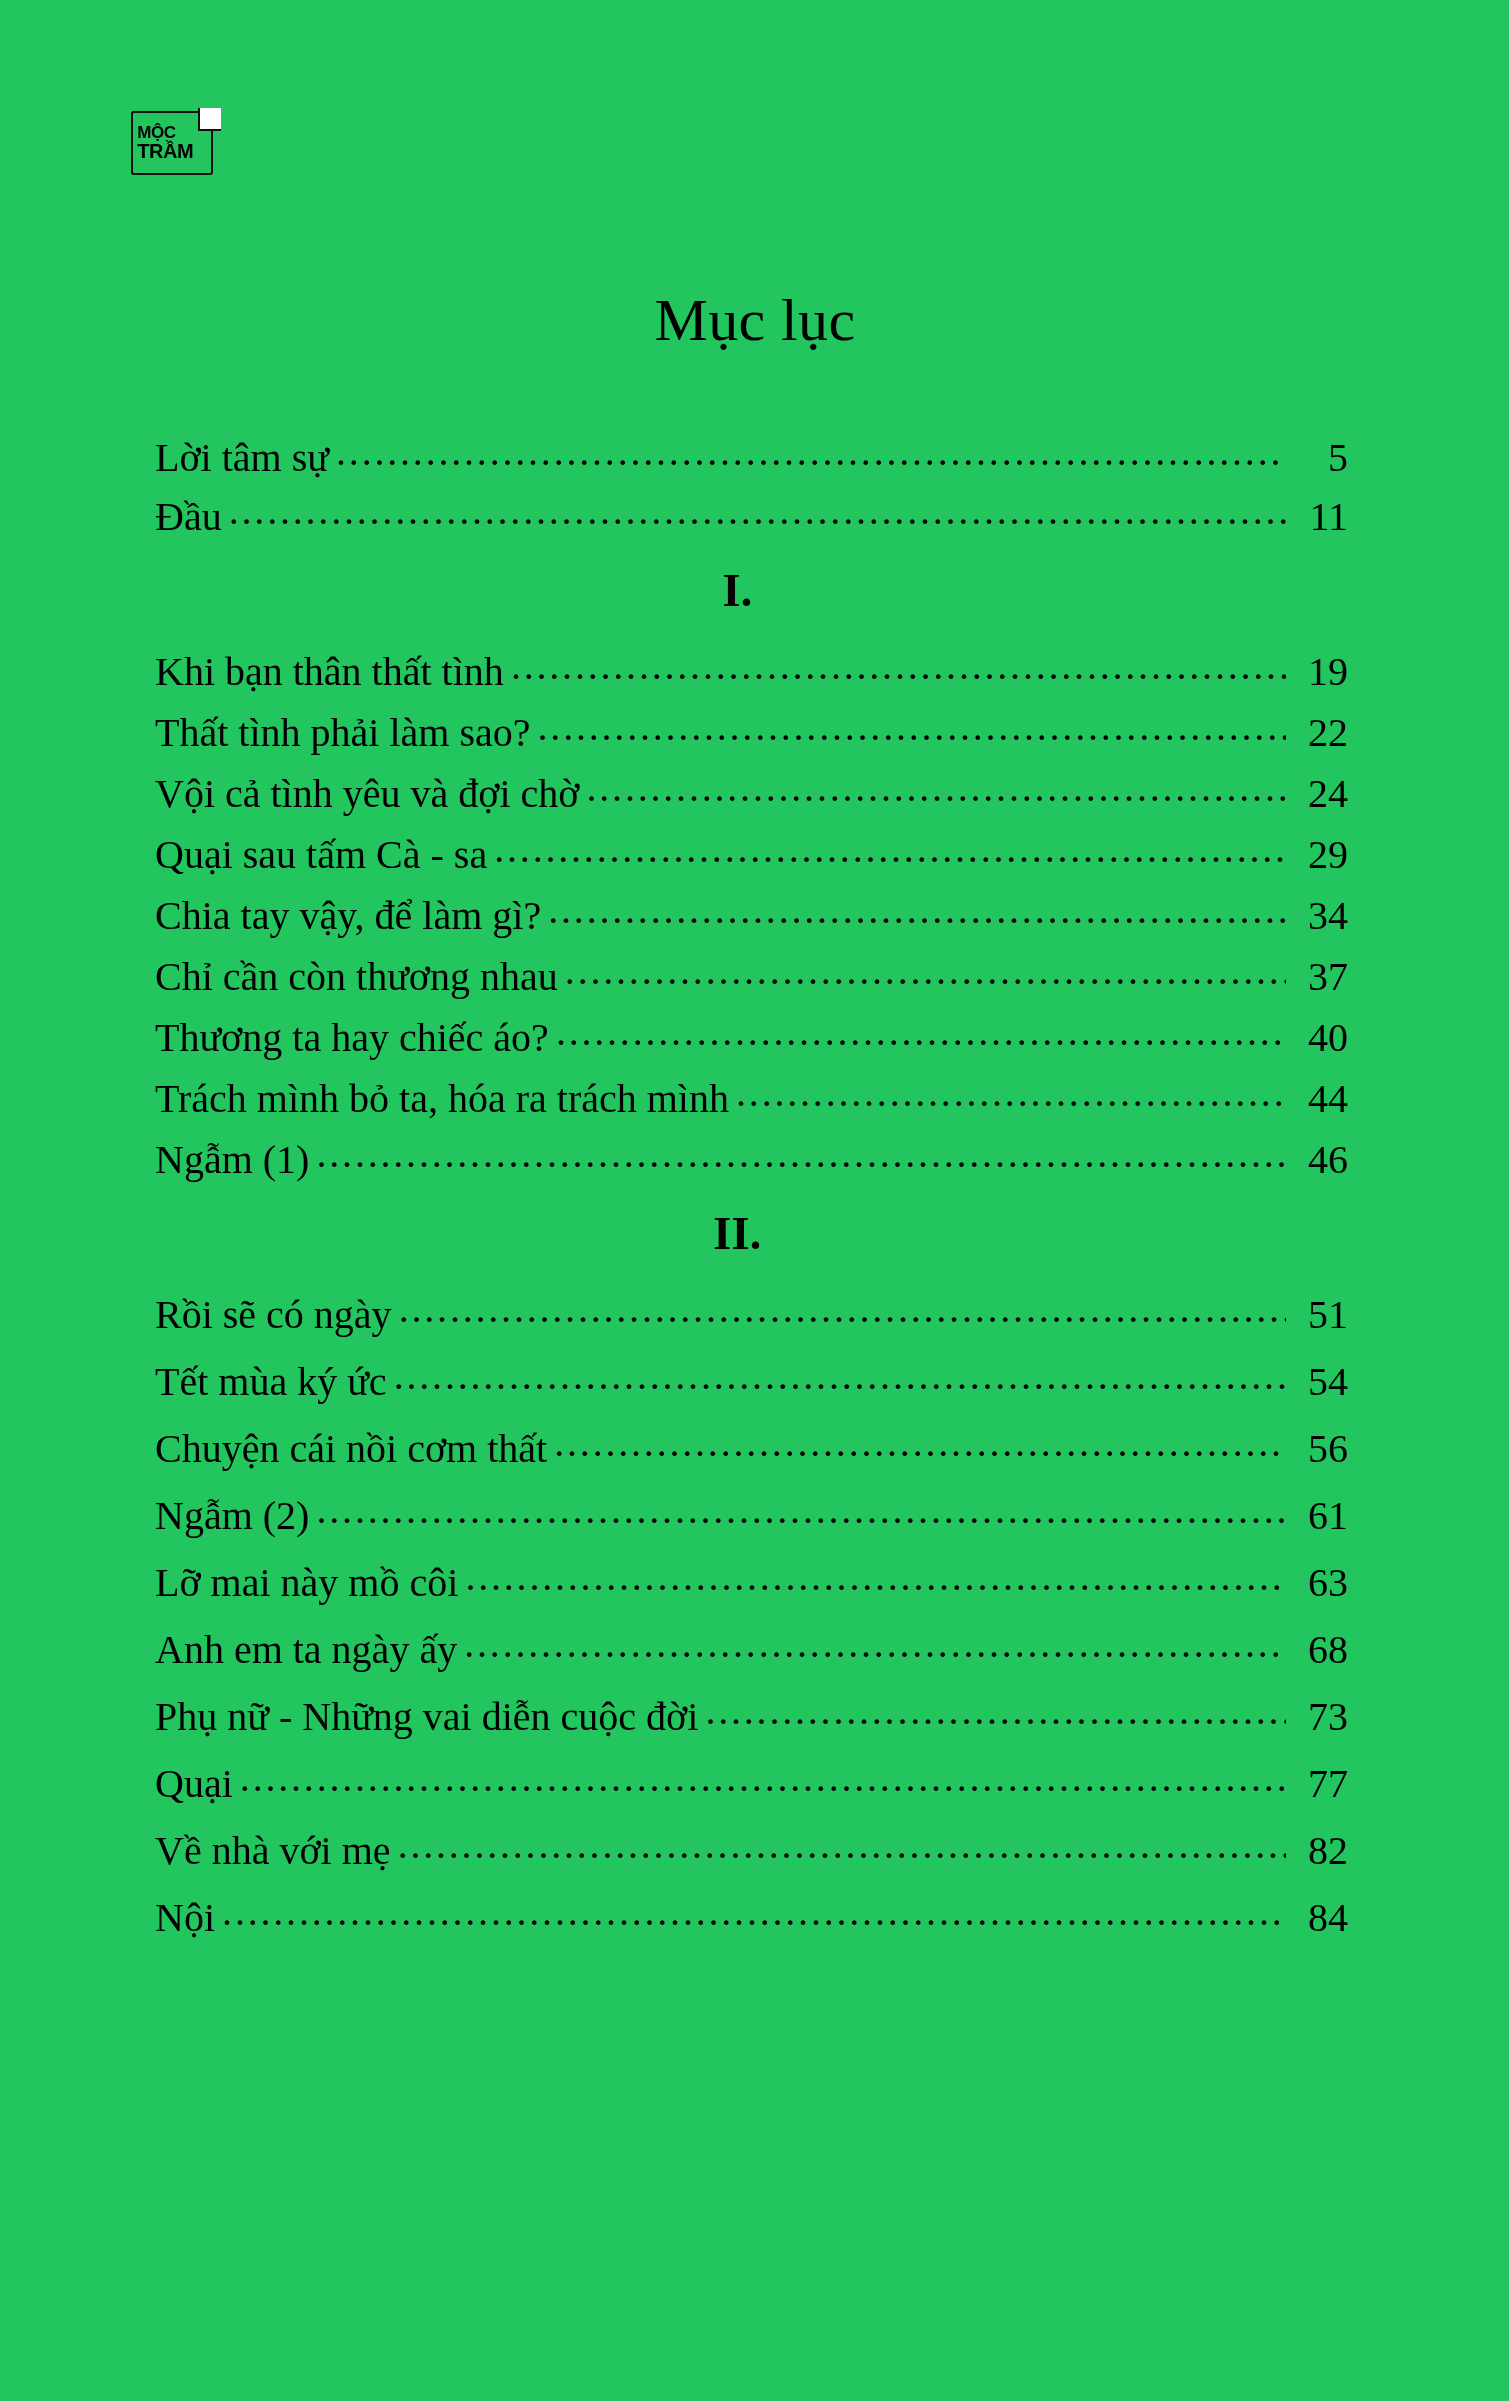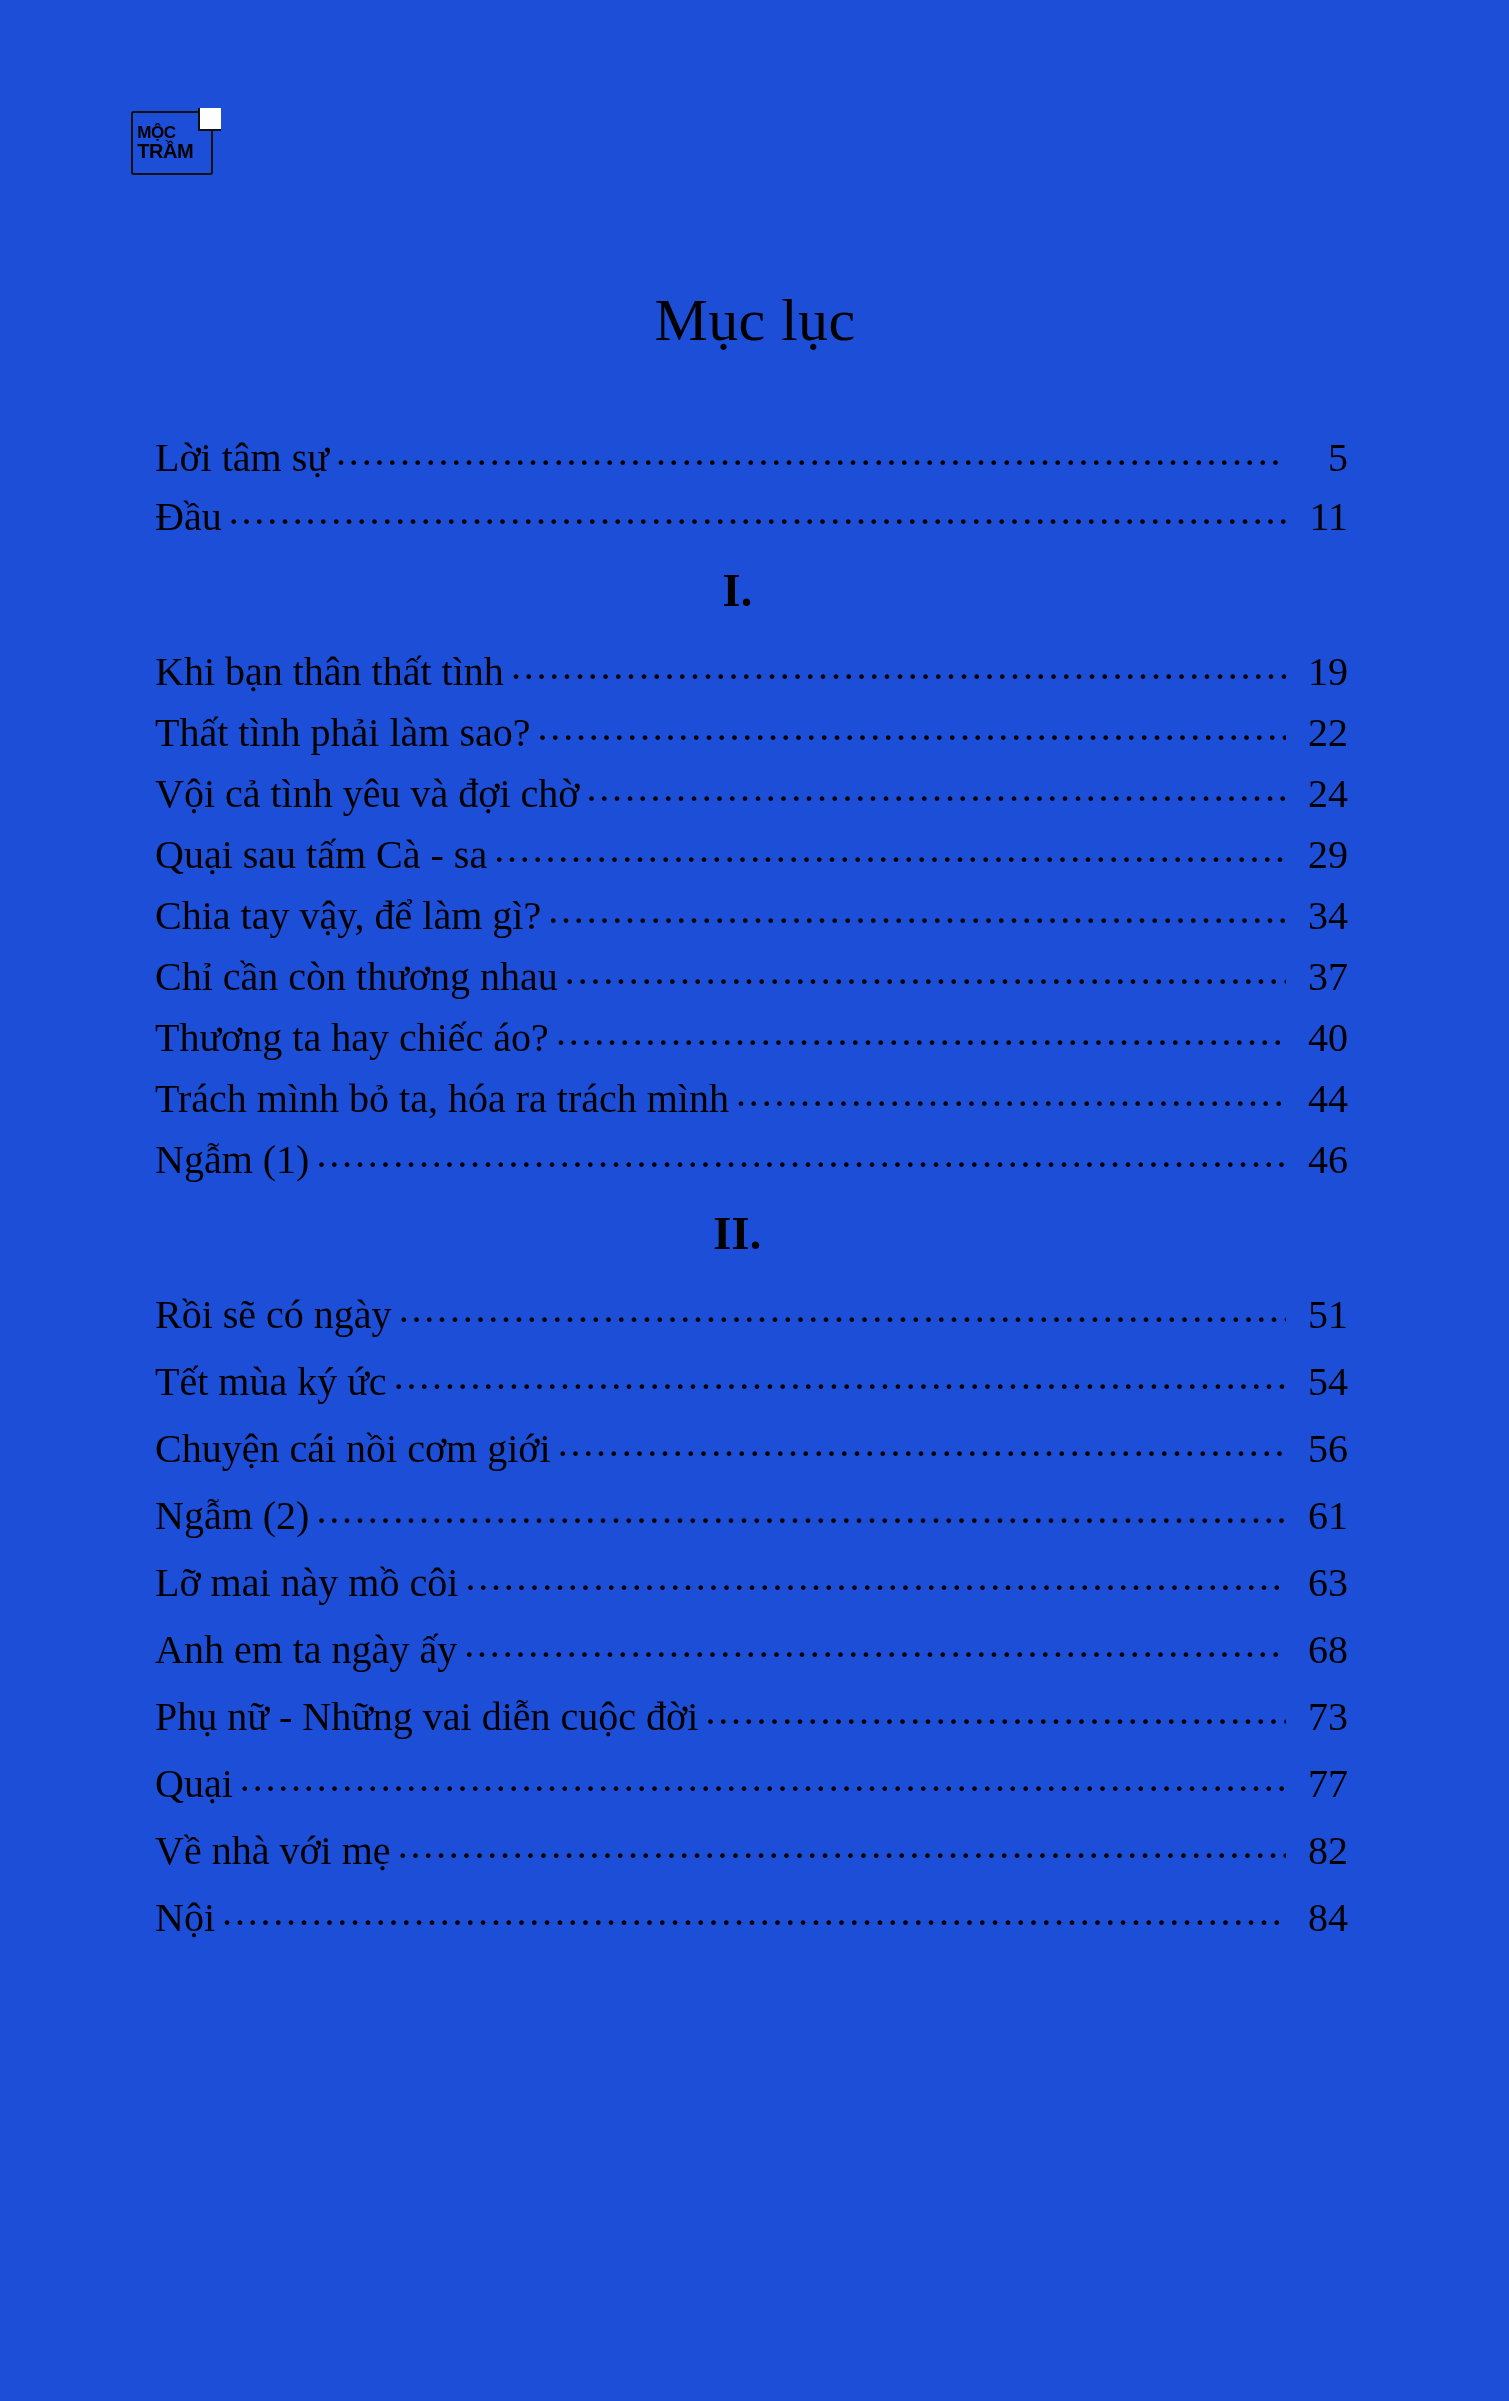--- a/index.html
+++ b/index.html
@@ -14,21 +14,21 @@
     color: #000000;
     position: relative;
     overflow: hidden;
   }
 
   .page {
     position: absolute;
     top: 0; left: 0;
     width: 1510px;
     height: 2401px;
-    background: #1d4ed8;
+    background: #22c55e;
   }
 
   
   .logo {
     position: absolute;
     left: 131px;
     top: 111px;
     width: 87px;
     height: 67px;
   }
@@ -229,21 +229,21 @@
         <span class="label">Rồi sẽ có ngày</span>
         <span class="leader"></span>
         <span class="page-num">51</span>
       </div>
       <div class="toc-entry">
         <span class="label">Tết mùa ký ức</span>
         <span class="leader"></span>
         <span class="page-num">54</span>
       </div>
       <div class="toc-entry">
-        <span class="label">Chuyện cái nồi cơm giới</span>
+        <span class="label">Chuyện cái nồi cơm thất</span>
         <span class="leader"></span>
         <span class="page-num">56</span>
       </div>
       <div class="toc-entry">
         <span class="label">Ngẫm (2)</span>
         <span class="leader"></span>
         <span class="page-num">61</span>
       </div>
       <div class="toc-entry">
         <span class="label">Lỡ mai này mồ côi</span>

